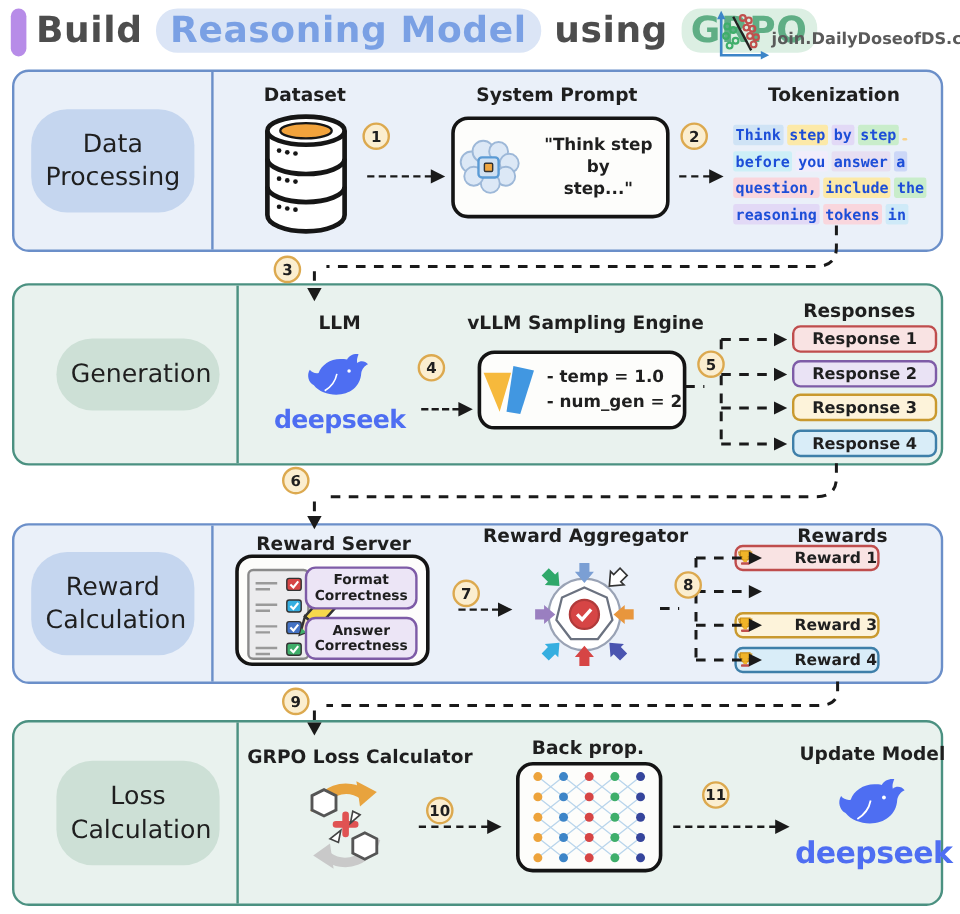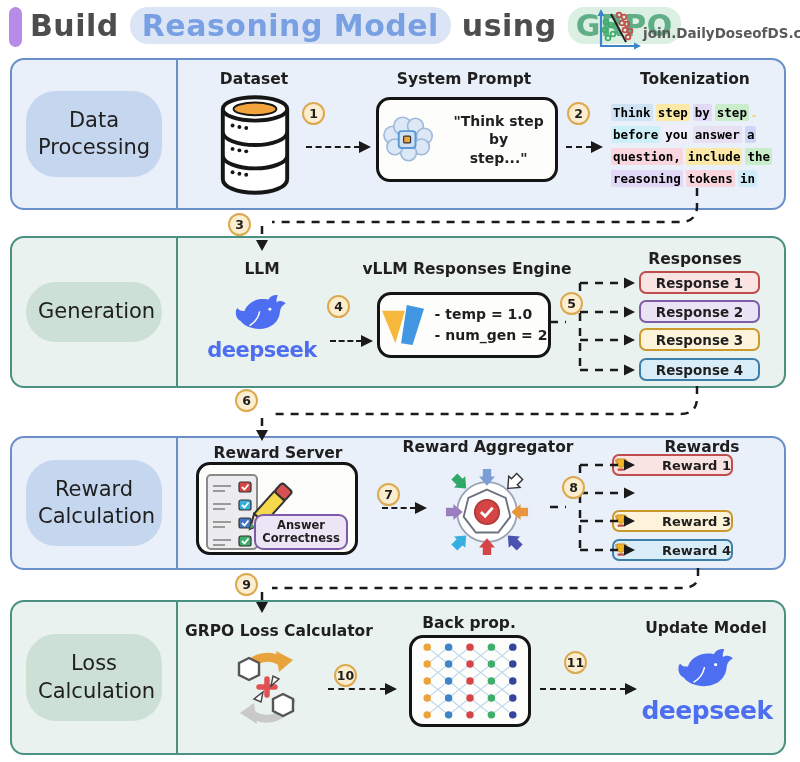--- a/index.html
+++ b/index.html
@@ -10,21 +10,21 @@
   .hl-blue{color:#7aa0e4;background:#dbe5f6;border-radius:18px;padding:1px 12px;}
   .hl-green{color:#5fae85;background:#dcefe3;border-radius:16px;padding:1px 8px;}
   .hdr-site{position:absolute;left:643px;top:25px;font-size:13.5px;font-weight:bold;color:#5a5a5a;}
   .hdr-scatter{position:absolute;left:596px;top:9px;}
   
   .section{position:absolute;left:10px;width:776px;border:2.4px solid;border-radius:14px;display:flex;box-sizing:border-box;}
   .sec-blue{background:#eaf0f9;border-color:#6b8fc9;}
   .sec-green{background:#e9f2ee;border-color:#4b9181;}
   .label-cell{flex:0 0 164px;display:flex;align-items:center;justify-content:center;border-right:2.4px solid;}
   .sec-blue>.label-cell{border-color:#6b8fc9;}
-  .sec-green>.label-cell{border-color:#4b9181;}
+  .sec-green>.label-cell{border-color:#4b9181;padding-left:21px;}
   .label-pill{border-radius:30px;padding:16px 12px;font-size:21px;text-align:center;line-height:1.3;width:112px;}
   .pill-blue{background:#c5d6ef;}
   .pill-green{background:#cde0d6;}
   .content{position:relative;flex:1;}
   .colhead{position:absolute;font-weight:bold;font-size:15.5px;white-space:nowrap;transform:translateX(-50%);}
   
   .num{position:absolute;width:23px;height:23px;border-radius:50%;background:#fbeed0;border:2px solid #dca94f;display:flex;align-items:center;justify-content:center;font-size:12.5px;font-weight:bold;z-index:4;box-sizing:border-box;}
   
   .darrow{position:absolute;height:0;border-top:2.6px dashed #1a1a1a;}
   .darrow::after{content:"";position:absolute;right:-11px;top:-7.5px;border-left:12px solid #1a1a1a;border-top:6px solid transparent;border-bottom:6px solid transparent;}
@@ -38,21 +38,21 @@
   .chip{position:absolute;border:2.2px solid;border-radius:7px;display:flex;align-items:center;justify-content:center;font-weight:bold;font-size:13.5px;box-sizing:border-box;gap:6px;}
   .resp{left:461px;width:121px;height:23px;}
   .rp1{top:33px}.rp2{top:62px}.rp3{top:90px}.rp4{top:120px}
   .rwd{left:434px;width:121px;height:22px;font-size:13px;gap:34px;}
   .rw1{top:16px}.rw2{top:44px}.rw3{top:72px}.rw4{top:101px}
   .srv-chip{position:absolute;right:7px;width:94px;height:36px;border:2.2px solid;border-radius:9px;display:flex;align-items:center;justify-content:center;text-align:center;font-weight:bold;font-size:11.5px;line-height:1.15;box-sizing:border-box;}
   .sc1{top:7px}.sc2{top:49px}
   
   .tokens{position:absolute;left:433px;top:42px;width:180px;}
   .tokline{display:block;margin-bottom:3px;white-space:nowrap;}
-  .tok{display:inline-block;font-family:"DejaVu Sans Mono",monospace;font-size:12.5px;font-weight:bold;color:#000000;padding:1px 2px;margin-right:3px;border-radius:2px;}
+  .tok{display:inline-block;font-family:"DejaVu Sans Mono",monospace;font-size:12.5px;font-weight:bold;color:#1d4ed8;padding:1px 2px;margin-right:3px;border-radius:2px;}
   
   .ds-logo{position:absolute;display:flex;flex-direction:column;align-items:center;}
   .ds-word{font-weight:bold;color:#4e6ef2;letter-spacing:-.5px;}
 </style>
 </head>
 <body>
 
 <div class="hdr-bar"></div>
 <div class="hdr-title"><span>Build</span>
   <span class="hl-blue">Reasoning Model</span>
@@ -158,21 +158,21 @@
   <polygon class="bh" points="256,54 268,54 262,65"></polygon>
 </svg>
 <div class="num" style="left:228px;top:213px;">3</div>
 
 <div class="section sec-green" style="top:236px;height:152px;">
   <div class="label-cell">
     <div class="label-pill pill-green">Generation</div>
   </div>
   <div class="content">
     <div class="colhead" style="left:84px;top:22px;">LLM</div>
-    <div class="colhead" style="left:289px;top:22px;">vLLM Responses Engine</div>
+    <div class="colhead" style="left:289px;top:22px;">vLLM Sampling Engine</div>
     <div class="colhead" style="left:517px;top:12px;">Responses</div>
 
     <div class="ds-logo" style="left:33px;top:56px;width:102px;">
       <svg width="58" height="44" viewBox="0 0 100 78">
         <path d="M12,48 C4,44 1,33 6,25 C9,29 14,31 19,30 C23,18 36,9 51,9 C55,9 58,9 61,10 C64,4 71,1 78,2 C76,7 75,11 76,15 C81,11 88,12 92,17 C87,19 83,24 82,30 C81,50 65,62 45,62 C32,62 19,57 12,48 Z" fill="#4e6ef2"></path>
         <path d="M28,56 C38,50 44,41 46,31" stroke="#fff" stroke-width="2.4" fill="none"></path>
         <circle cx="64" cy="27" r="2.6" fill="#fff"></circle>
       </svg>
       <div class="ds-word" style="font-size:21px;">deepseek</div>
     </div>
@@ -263,20 +263,23 @@
         </g>
       </svg>
       <svg style="position:absolute;left:32px;top:6px;" width="70" height="80" viewBox="0 0 70 80">
         <g transform="rotate(42 35 40)">
           <rect x="28" y="8" width="14" height="12" rx="3" fill="#d95050" stroke="#333" stroke-width="2"></rect>
           <rect x="28" y="20" width="14" height="30" fill="#f6d84c" stroke="#333" stroke-width="2"></rect>
           <polygon points="28,50 42,50 35,64" fill="#f3e3c3" stroke="#333" stroke-width="2"></polygon>
           <polygon points="32.5,59 37.5,59 35,64" fill="#3fae6a"></polygon>
         </g>
       </svg>
+      <div class="srv-chip sc1" style="background:#ece5f6;border-color:#7d5ba6">
+          <span>Format Correctness</span>
+        </div>
       <div class="srv-chip sc2" style="background:#ece5f6;border-color:#7d5ba6">
           <span>Answer Correctness</span>
         </div>
     </div>
 
     <div class="num" style="left:199px;top:45px;">7</div>
     <div class="darrow" style="left:204px;top:69px;width:34px;"></div>
 
     <svg style="position:absolute;left:250px;top:18px;" width="118" height="112" viewBox="0 0 120 120">
       <circle cx="60" cy="60" r="32" fill="#fff" stroke="#9aa3b5" stroke-width="2"></circle>

